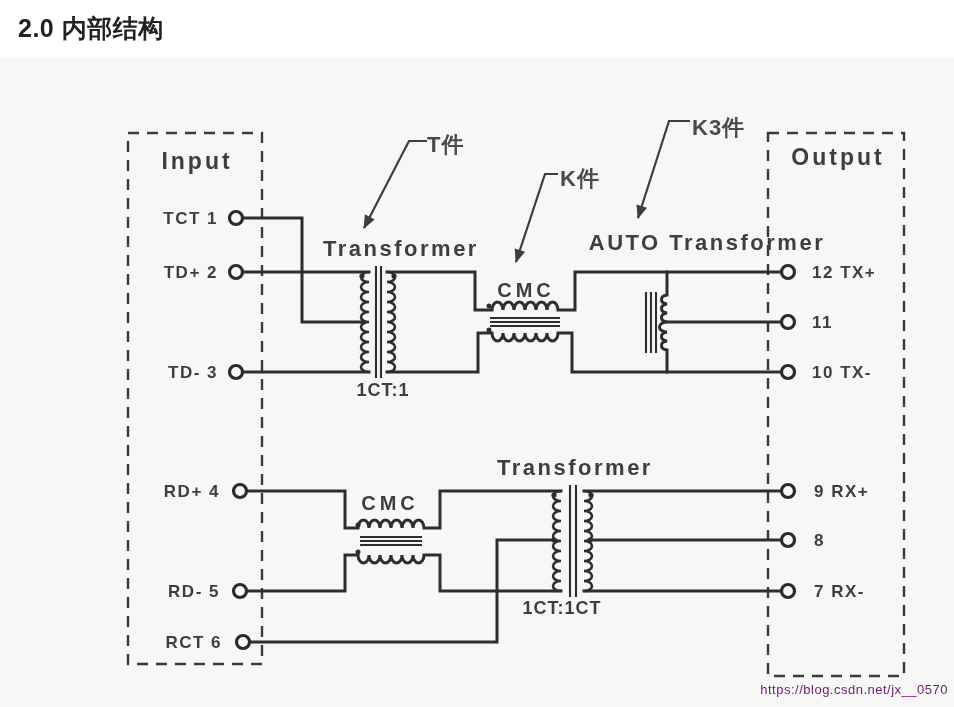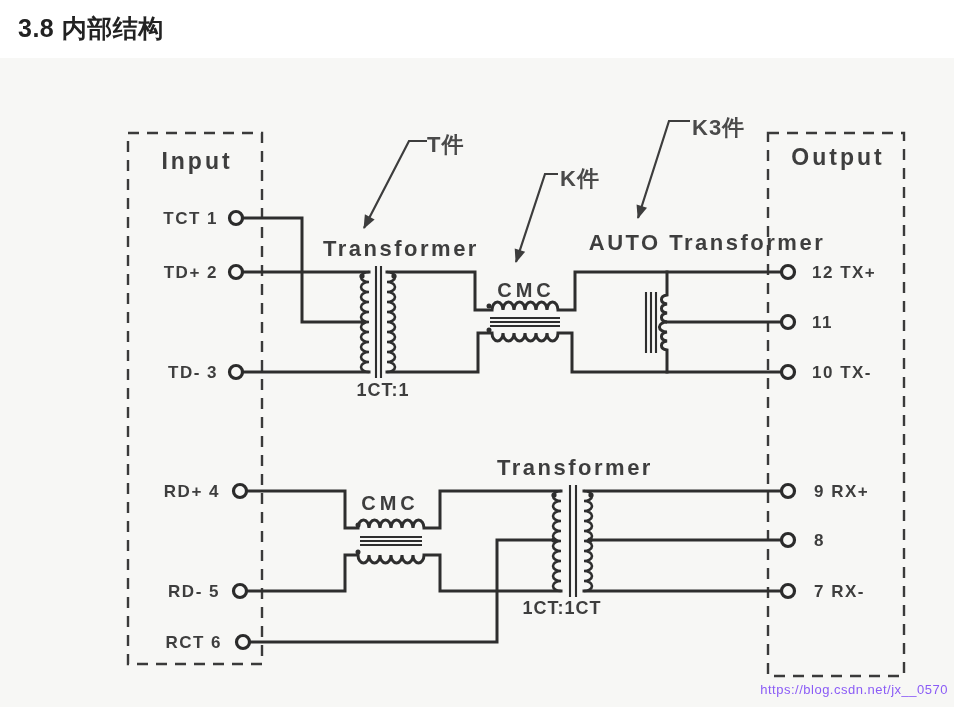--- a/index.html
+++ b/index.html
@@ -27,27 +27,27 @@
   .leader{stroke:#3d3d3d;stroke-width:2.2;fill:none;}
   text{font-family:"Liberation Sans",sans-serif;font-weight:bold;fill:#3e3e3e;}
   .pin-label{font-size:17px;letter-spacing:1.5px;}
   .box-label{font-size:23px;letter-spacing:3px;}
   .comp-label{font-size:22px;letter-spacing:2.5px;}
   .cmc-label{font-size:20px;letter-spacing:4px;}
   .ratio-label{font-size:18px;letter-spacing:1px;}
   .callout-label{font-size:22px;letter-spacing:1px;fill:#4a4a4a;}
   .watermark{
     position:absolute;right:6px;top:682px;
-    font-size:13px;color:#8b5cf6;letter-spacing:0.5px;
+    font-size:13px;color:#701a75;letter-spacing:0.5px;
   }
 </style>
 </head>
 <body>
 
-<h1 class="page-title">3.8 内部结构</h1>
+<h1 class="page-title">2.0 内部结构</h1>
 
 <div class="diagram-area">
 <svg width="954" height="649" viewBox="0 58 954 649">
 
   <g>
     <rect class="dashbox" x="128" y="133" width="134" height="531"></rect>
     <text class="box-label" x="197" y="169" text-anchor="middle">Input</text>
   </g>
   <g>
     <rect class="dashbox" x="768" y="133" width="136" height="543"></rect>

